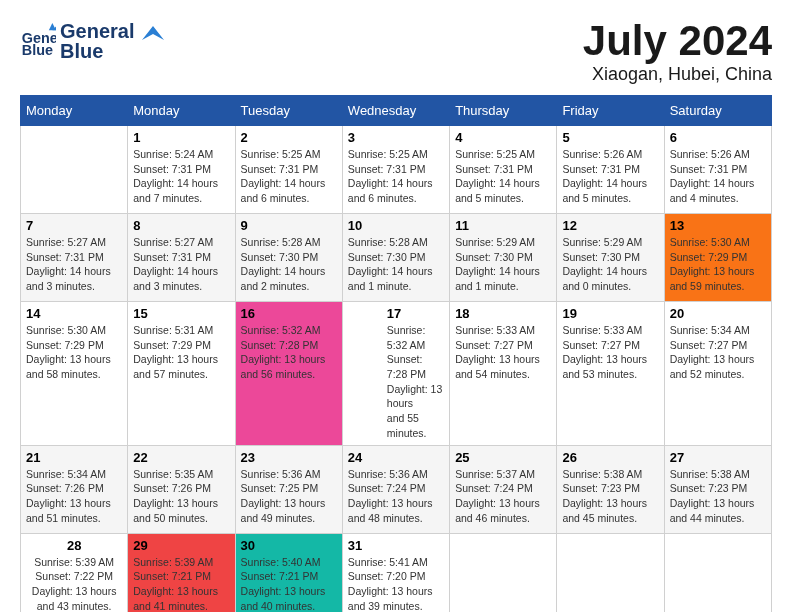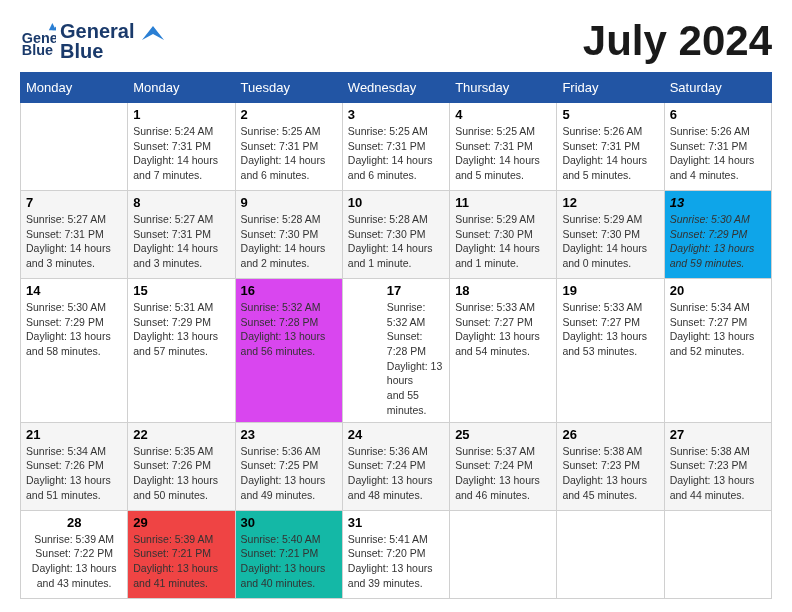--- a/index.html
+++ b/index.html
@@ -92,20 +92,21 @@
           </svg>
         </div>
       </div>
       <div style="font-size:20px;font-weight:bold;color:#1a3a6b;line-height:1.1;margin-top:-2px;">
         <span>Blue</span>
       </div>
     </div>
   </div>
   <div class="title-block">
     <div class="month-title">July 2024</div>
+    <div class="location-title">Xiaogan, Hubei, China</div>
   </div>
 </div>
 
 <table class="calendar">
   <thead>
     <tr>
     <th>Monday</th>
         <th>Monday</th>
         <th>Tuesday</th>
         <th>Wednesday</th>
@@ -196,21 +197,21 @@
 Daylight: 14 hours
 and 1 minute.</div>
         </td>
         <td style="background-color: rgb(245, 245, 245);">
           <span class="day-num">12</span>
           <div class="day-info" style="white-space: pre-line;">Sunrise: 5:29 AM
 Sunset: 7:30 PM
 Daylight: 14 hours
 and 0 minutes.</div>
         </td>
-        <td style="background-color: #0ea5e9; font-style: italic;">
+        <td style="background-color: #f97316;">
           <span class="day-num">13</span>
           <div class="day-info" style="white-space: pre-line;">Sunrise: 5:30 AM
 Sunset: 7:29 PM
 Daylight: 13 hours
 and 59 minutes.</div>
         </td>
       </tr>
       <tr style="background-color: rgb(255, 255, 255);">
         <td style="background-color: rgb(255, 255, 255);">
           <span class="day-num">14</span>
@@ -219,21 +220,21 @@
 Daylight: 13 hours
 and 58 minutes.</div>
         </td>
         <td style="background-color: rgb(255, 255, 255);">
           <span class="day-num">15</span>
           <div class="day-info" style="white-space: pre-line;">Sunrise: 5:31 AM
 Sunset: 7:29 PM
 Daylight: 13 hours
 and 57 minutes.</div>
         </td>
-        <td style="background-color: #d946ef;">
+        <td style="background-color: #ec4899;">
           <span class="day-num">16</span>
           <div class="day-info" style="white-space: pre-line;">Sunrise: 5:32 AM
 Sunset: 7:28 PM
 Daylight: 13 hours
 and 56 minutes.</div>
         </td>
         <td style="background-color: rgb(255, 255, 255); padding-left: 44px;">
           <span class="day-num">17</span>
           <div class="day-info" style="white-space: pre-line;">Sunrise: 5:32 AM
 Sunset: 7:28 PM

